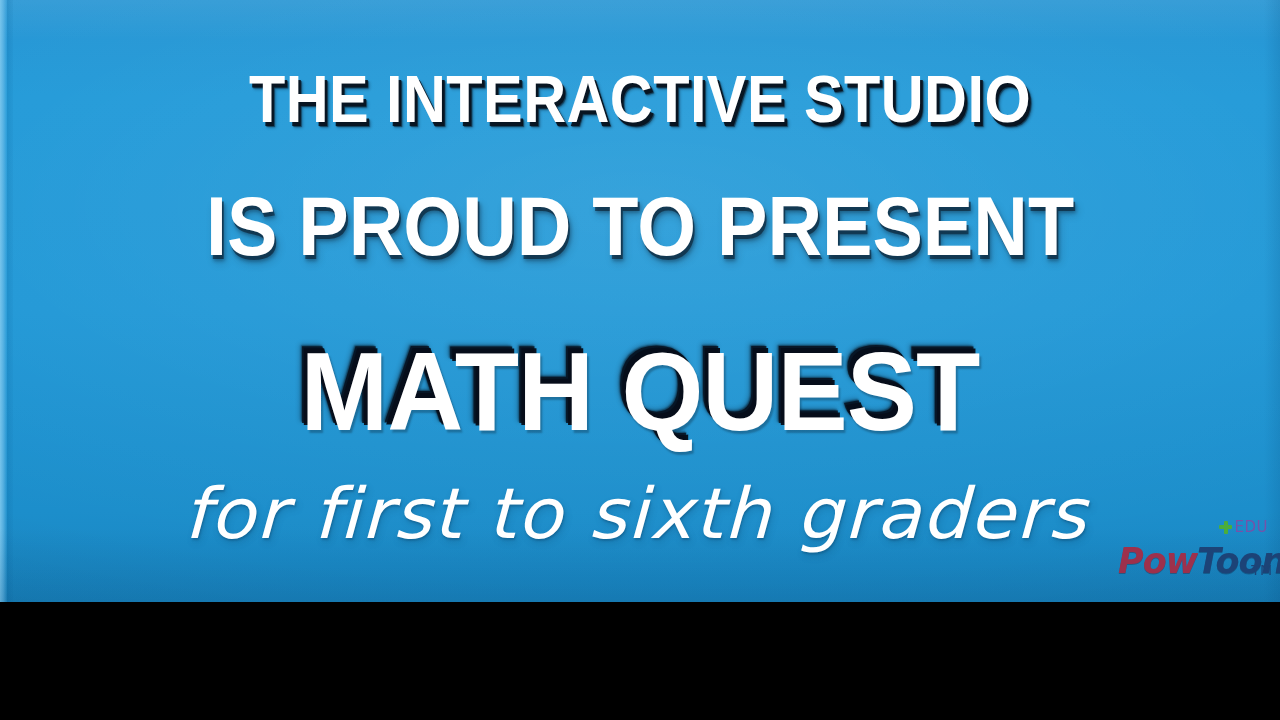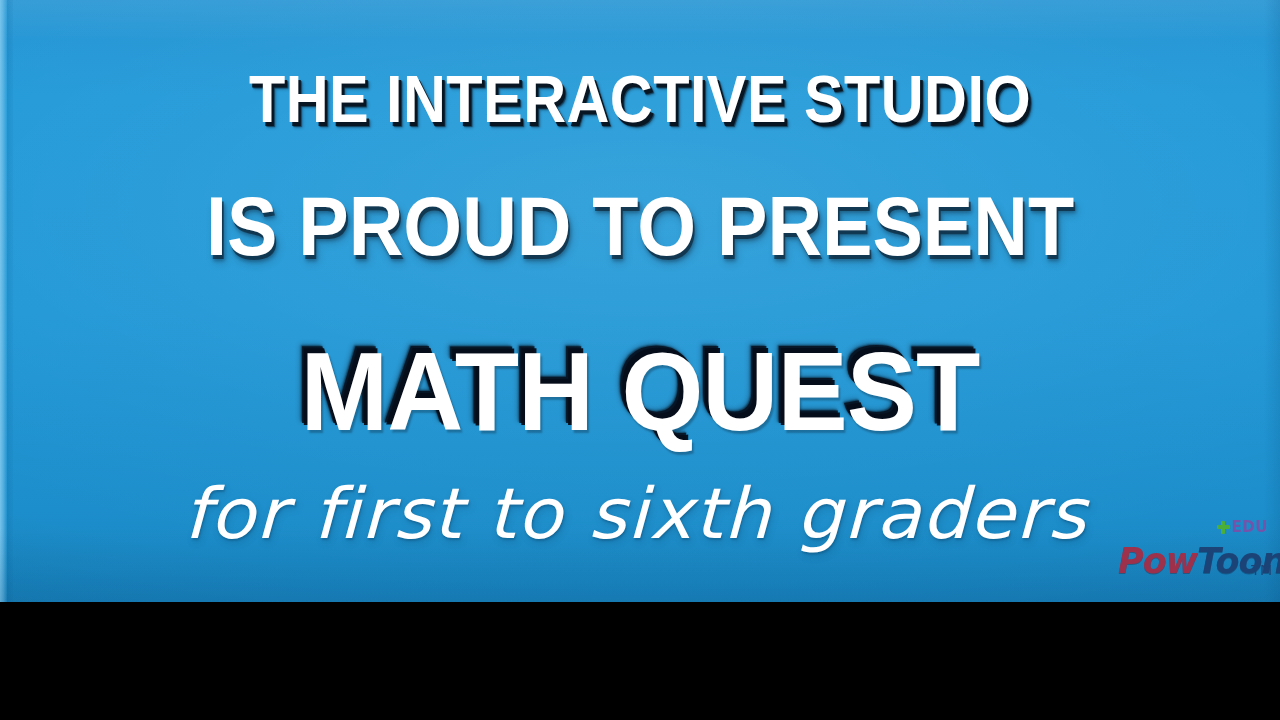--- a/index.html
+++ b/index.html
@@ -175,21 +175,21 @@
     opacity: 0.93;
   }
   .logo-edu {
     position: absolute;
     right: 4px;
     top: 0px;
     display: flex;
     align-items: center;
     gap: 2px;
     font-family: "DejaVu Sans", sans-serif;
-    font-weight: 700;
+    font-weight: 400;
     font-size: 15px;
     letter-spacing: 0.5px;
   }
   .logo-plus {
     position: relative;
     width: 13px;
     height: 13px;
     display: inline-block;
   }
   .logo-plus::before,

